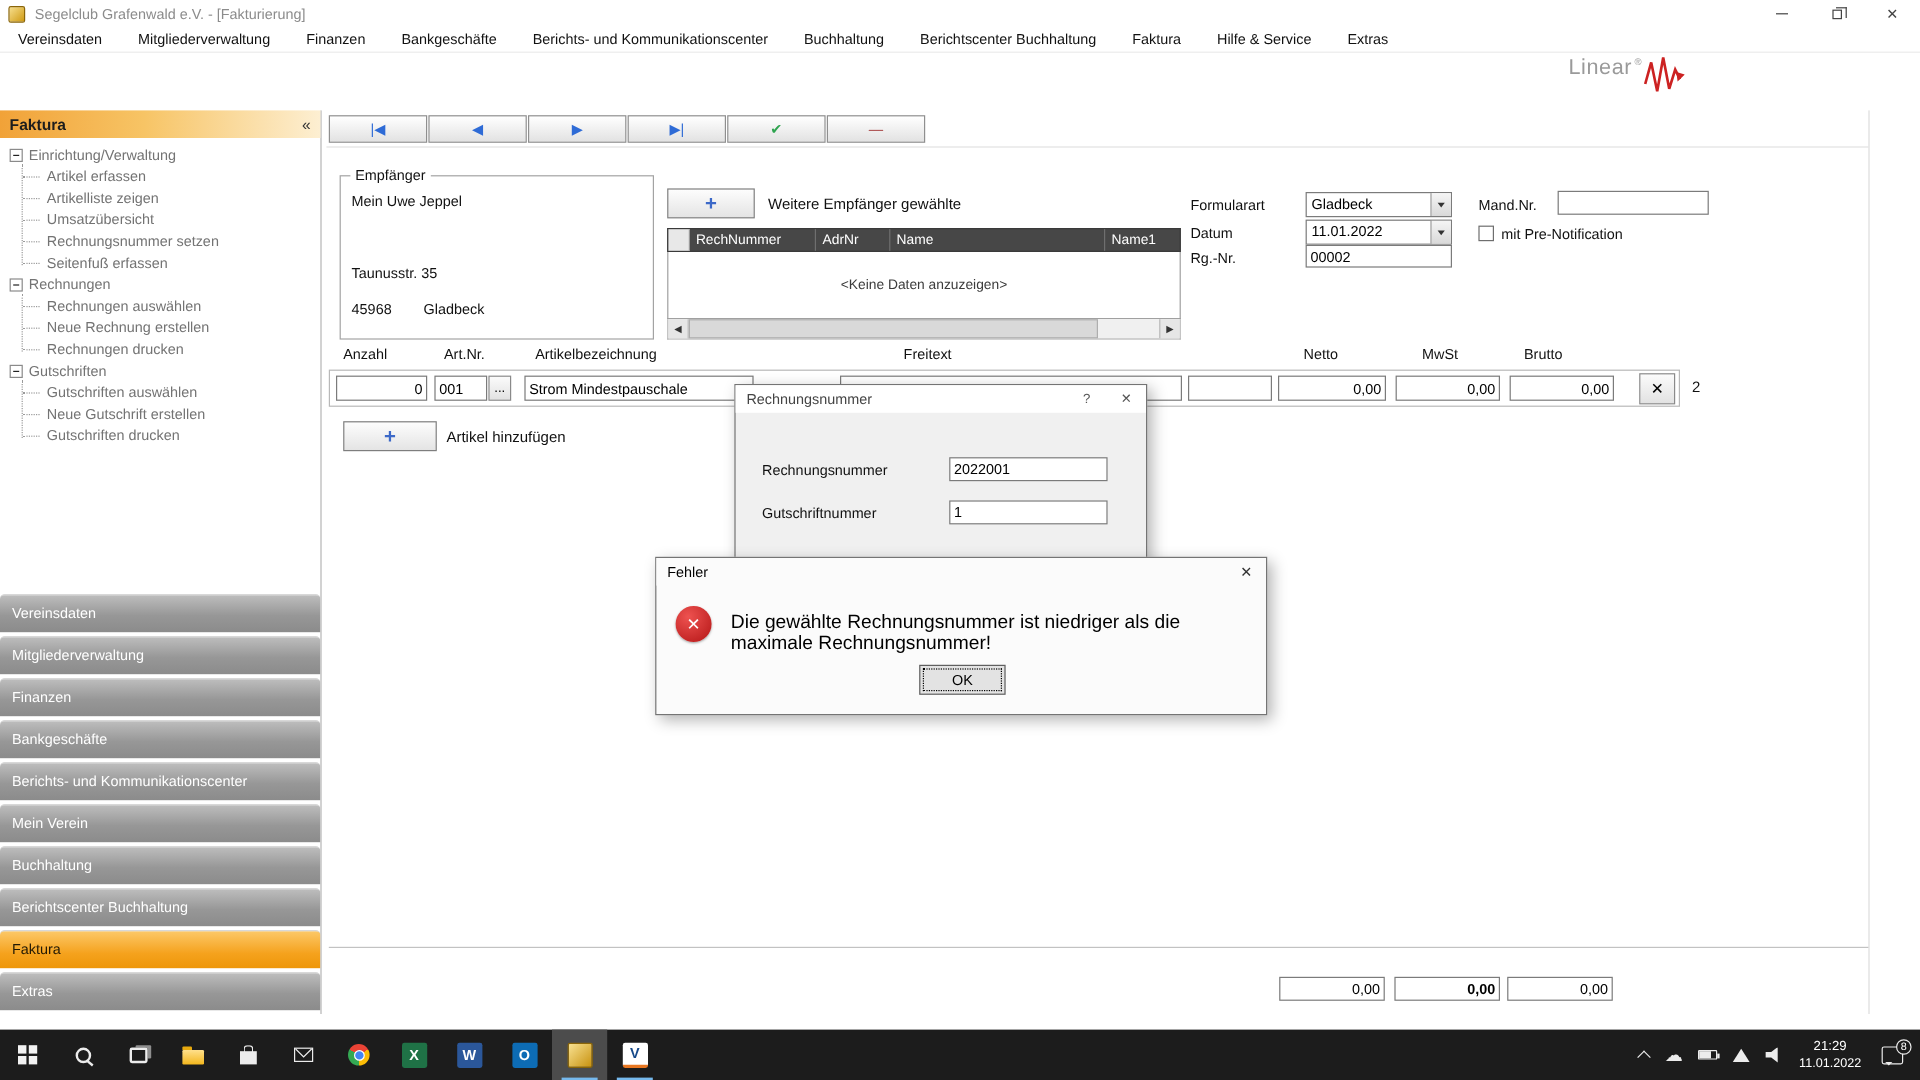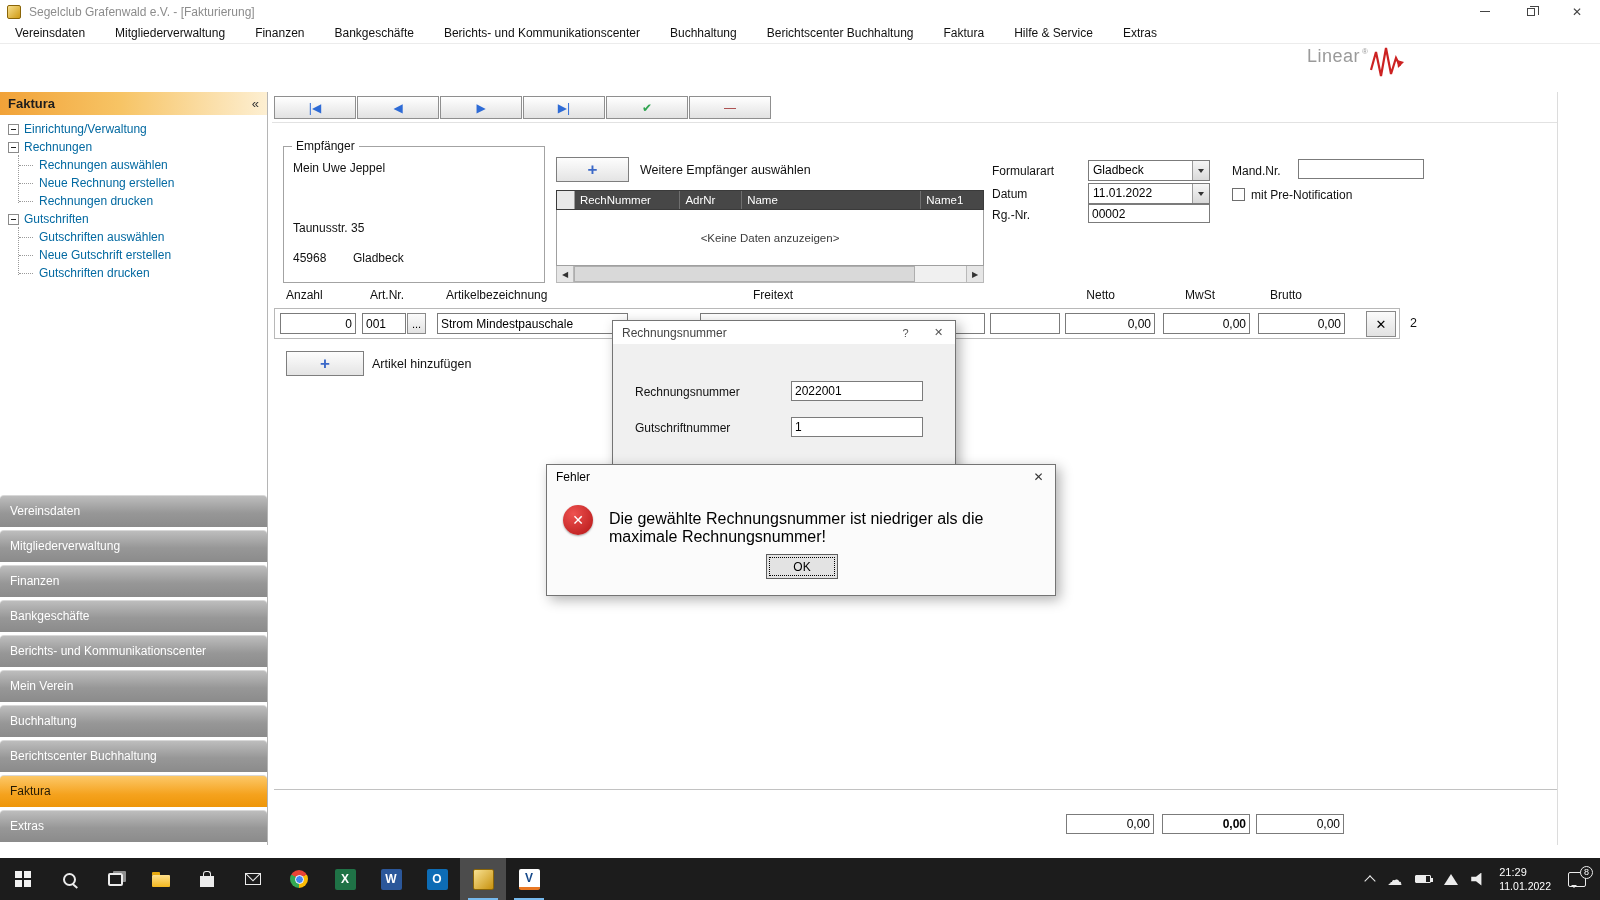--- a/index.html
+++ b/index.html
@@ -26,21 +26,21 @@
   .logo{position:absolute;top:46px;right:48px;display:flex;align-items:flex-start;gap:2px}
   .logo-text{font-size:18px;color:#9a9a9a;letter-spacing:.5px}
   .logo-sup{font-size:8px;color:#9a9a9a;margin-top:1px}
 
   
   .sidebar{position:absolute;left:0;top:92px;width:268px;bottom:55px;background:#fff;border-right:1px solid #b5b5b5;display:flex;flex-direction:column}
   .sb-header{height:23px;background:linear-gradient(90deg,#f1a238,#f7c465 45%,#fdefd2);display:flex;align-items:center;padding:0 8px;flex:none}
   .sb-header-title{font-weight:bold;font-size:13px;color:#1d1d1d}
   .sb-collapse{margin-left:auto;font-size:13px;color:#333;cursor:default}
   .tree{flex:1;overflow:hidden;padding:5px 0 0 4px}
-  .trow{font-size:12px;line-height:16px;color:#0369a1;white-space:nowrap;cursor:default}
+  .trow{font-size:12px;line-height:16px;color:#737373;white-space:nowrap;cursor:default}
   .trow.root{display:flex;align-items:center;gap:5px;padding:1px 0 1px 4px}
   .expander{width:11px;height:11px;border:1px solid #8a8a8a;background:#fff;position:relative;flex:none}
   .expander::before{content:"";position:absolute;left:2px;right:2px;top:4px;border-top:1px solid #222}
   .tkids{position:relative;margin-left:9px}
   .tkids::before{content:"";position:absolute;left:5px;top:-1px;bottom:7px;border-left:1px dotted #9a9a9a}
   .trow.child{position:relative;padding:1px 0 1px 26px}
   .trow.child::before{content:"";position:absolute;left:6px;top:9px;width:14px;border-top:1px dotted #9a9a9a}
   .sb-nav{flex:none;padding-bottom:0}
   .nav-btn{height:32px;margin-bottom:3px;border-radius:4px 4px 0 0;border-top:1px solid #d8d8d8;
     background:linear-gradient(180deg,#bdbdbd,#979797 55%,#8b8b8b);color:#fff;font-size:12px;line-height:31px;padding-left:10px;cursor:default;white-space:nowrap;overflow:hidden}
@@ -127,21 +127,21 @@
   .vr-ic{width:21px;height:21px;border-radius:2px;background:#fff;display:flex;align-items:center;justify-content:center;
     color:#16498a;font-weight:bold;font-size:12px;border-bottom:3px solid #e87722}
   .tray{margin-left:auto;display:flex;align-items:center;gap:13px;padding-right:14px}
   .tray-ic{display:flex;align-items:center;justify-content:center;cursor:default}
   .chev-up{width:8px;height:8px;border-left:1.5px solid #ececec;border-top:1.5px solid #ececec;transform:rotate(45deg);margin-top:3px}
   .cloud-g{color:#ececec;font-size:15px;line-height:1}
   .battery-ic{width:16px;height:8px;border:1px solid #ececec;border-radius:1px;position:relative;background:linear-gradient(90deg,#ececec 0 70%,transparent 70%)}
   .battery-ic::after{content:"";position:absolute;right:-3px;top:1.5px;width:2px;height:4px;background:#ececec}
   .wifi-ic{width:0;height:0;border-left:7px solid transparent;border-right:7px solid transparent;border-bottom:11px solid #ececec}
   .speaker-ic{width:15px;height:13px;background:#ececec;clip-path:polygon(0 32%,32% 32%,68% 0,68% 100%,32% 68%,0 68%)}
-  .clock{color:#fff;line-height:14px;cursor:default}
+  .clock{color:#fff;text-align:center;line-height:14px;cursor:default}
   .clock .time{font-size:11px}
   .clock .date{font-size:10.5px}
   .notif{position:relative;width:18px;height:15px;border:1.5px solid #ececec;border-radius:2px;margin-left:4px}
   .notif::after{content:"";position:absolute;left:2px;bottom:-5px;border:3px solid transparent;border-top-color:#ececec}
   .notif-badge{position:absolute;right:-8px;top:-7px;min-width:13px;height:13px;border-radius:50%;background:#1c1c1c;border:1px solid #ececec;
     color:#fff;font-size:9px;display:flex;align-items:center;justify-content:center}
 </style>
 </head>
 <body>
 
@@ -187,20 +187,27 @@
     <div class="sb-header">
       <span class="sb-header-title">Faktura</span>
       <span class="sb-collapse">«</span>
     </div>
 
     <div class="tree">
       <div class="trow root">
         <span class="expander"></span>
         <span>Einrichtung/Verwaltung</span>
       </div>
+      <div class="tkids">
+        <div class="trow child"><span>Artikel erfassen</span></div>
+        <div class="trow child"><span>Artikelliste zeigen</span></div>
+        <div class="trow child"><span>Umsatzübersicht</span></div>
+        <div class="trow child"><span>Rechnungsnummer setzen</span></div>
+        <div class="trow child"><span>Seitenfuß erfassen</span></div>
+      </div>
 
       <div class="trow root">
         <span class="expander"></span>
         <span>Rechnungen</span>
       </div>
       <div class="tkids">
         <div class="trow child"><span>Rechnungen auswählen</span></div>
         <div class="trow child"><span>Neue Rechnung erstellen</span></div>
         <div class="trow child"><span>Rechnungen drucken</span></div>
       </div>
@@ -243,21 +250,21 @@
 
   <div class="group" style="left:283px;top:146px;width:262px;height:137px">
     <span class="group-legend">Empfänger</span>
     <div class="lbl" style="left:9px;top:14px;position:absolute">Mein Uwe Jeppel</div>
     <div class="lbl" style="left:9px;top:74px;position:absolute">Taunusstr. 35</div>
     <div class="lbl" style="left:9px;top:104px;position:absolute">45968</div>
     <div class="lbl" style="left:69px;top:104px;position:absolute">Gladbeck</div>
   </div>
 
   <div class="plus-btn" style="left:556px;top:157px;width:73px;height:25px">+</div>
-  <div class="lbl" style="left:640px;top:163px;font-size:12.5px">Weitere Empfänger auswählen</div>
+  <div class="lbl" style="left:640px;top:163px;font-size:12.5px">Weitere Empfänger gewählte</div>
 
   <div class="grid-head">
     <div class="gh-blank"></div>
     <div class="gh-cell" style="width:106px">RechNummer</div>
     <div class="gh-cell" style="width:62px">AdrNr</div>
     <div class="gh-cell" style="width:180px">Name</div>
     <div class="gh-cell" style="width:62px;border-right:none">Name1</div>
   </div>
   <div class="grid-body">&lt;Keine Daten anzuzeigen&gt;</div>
   <div class="hscroll">

